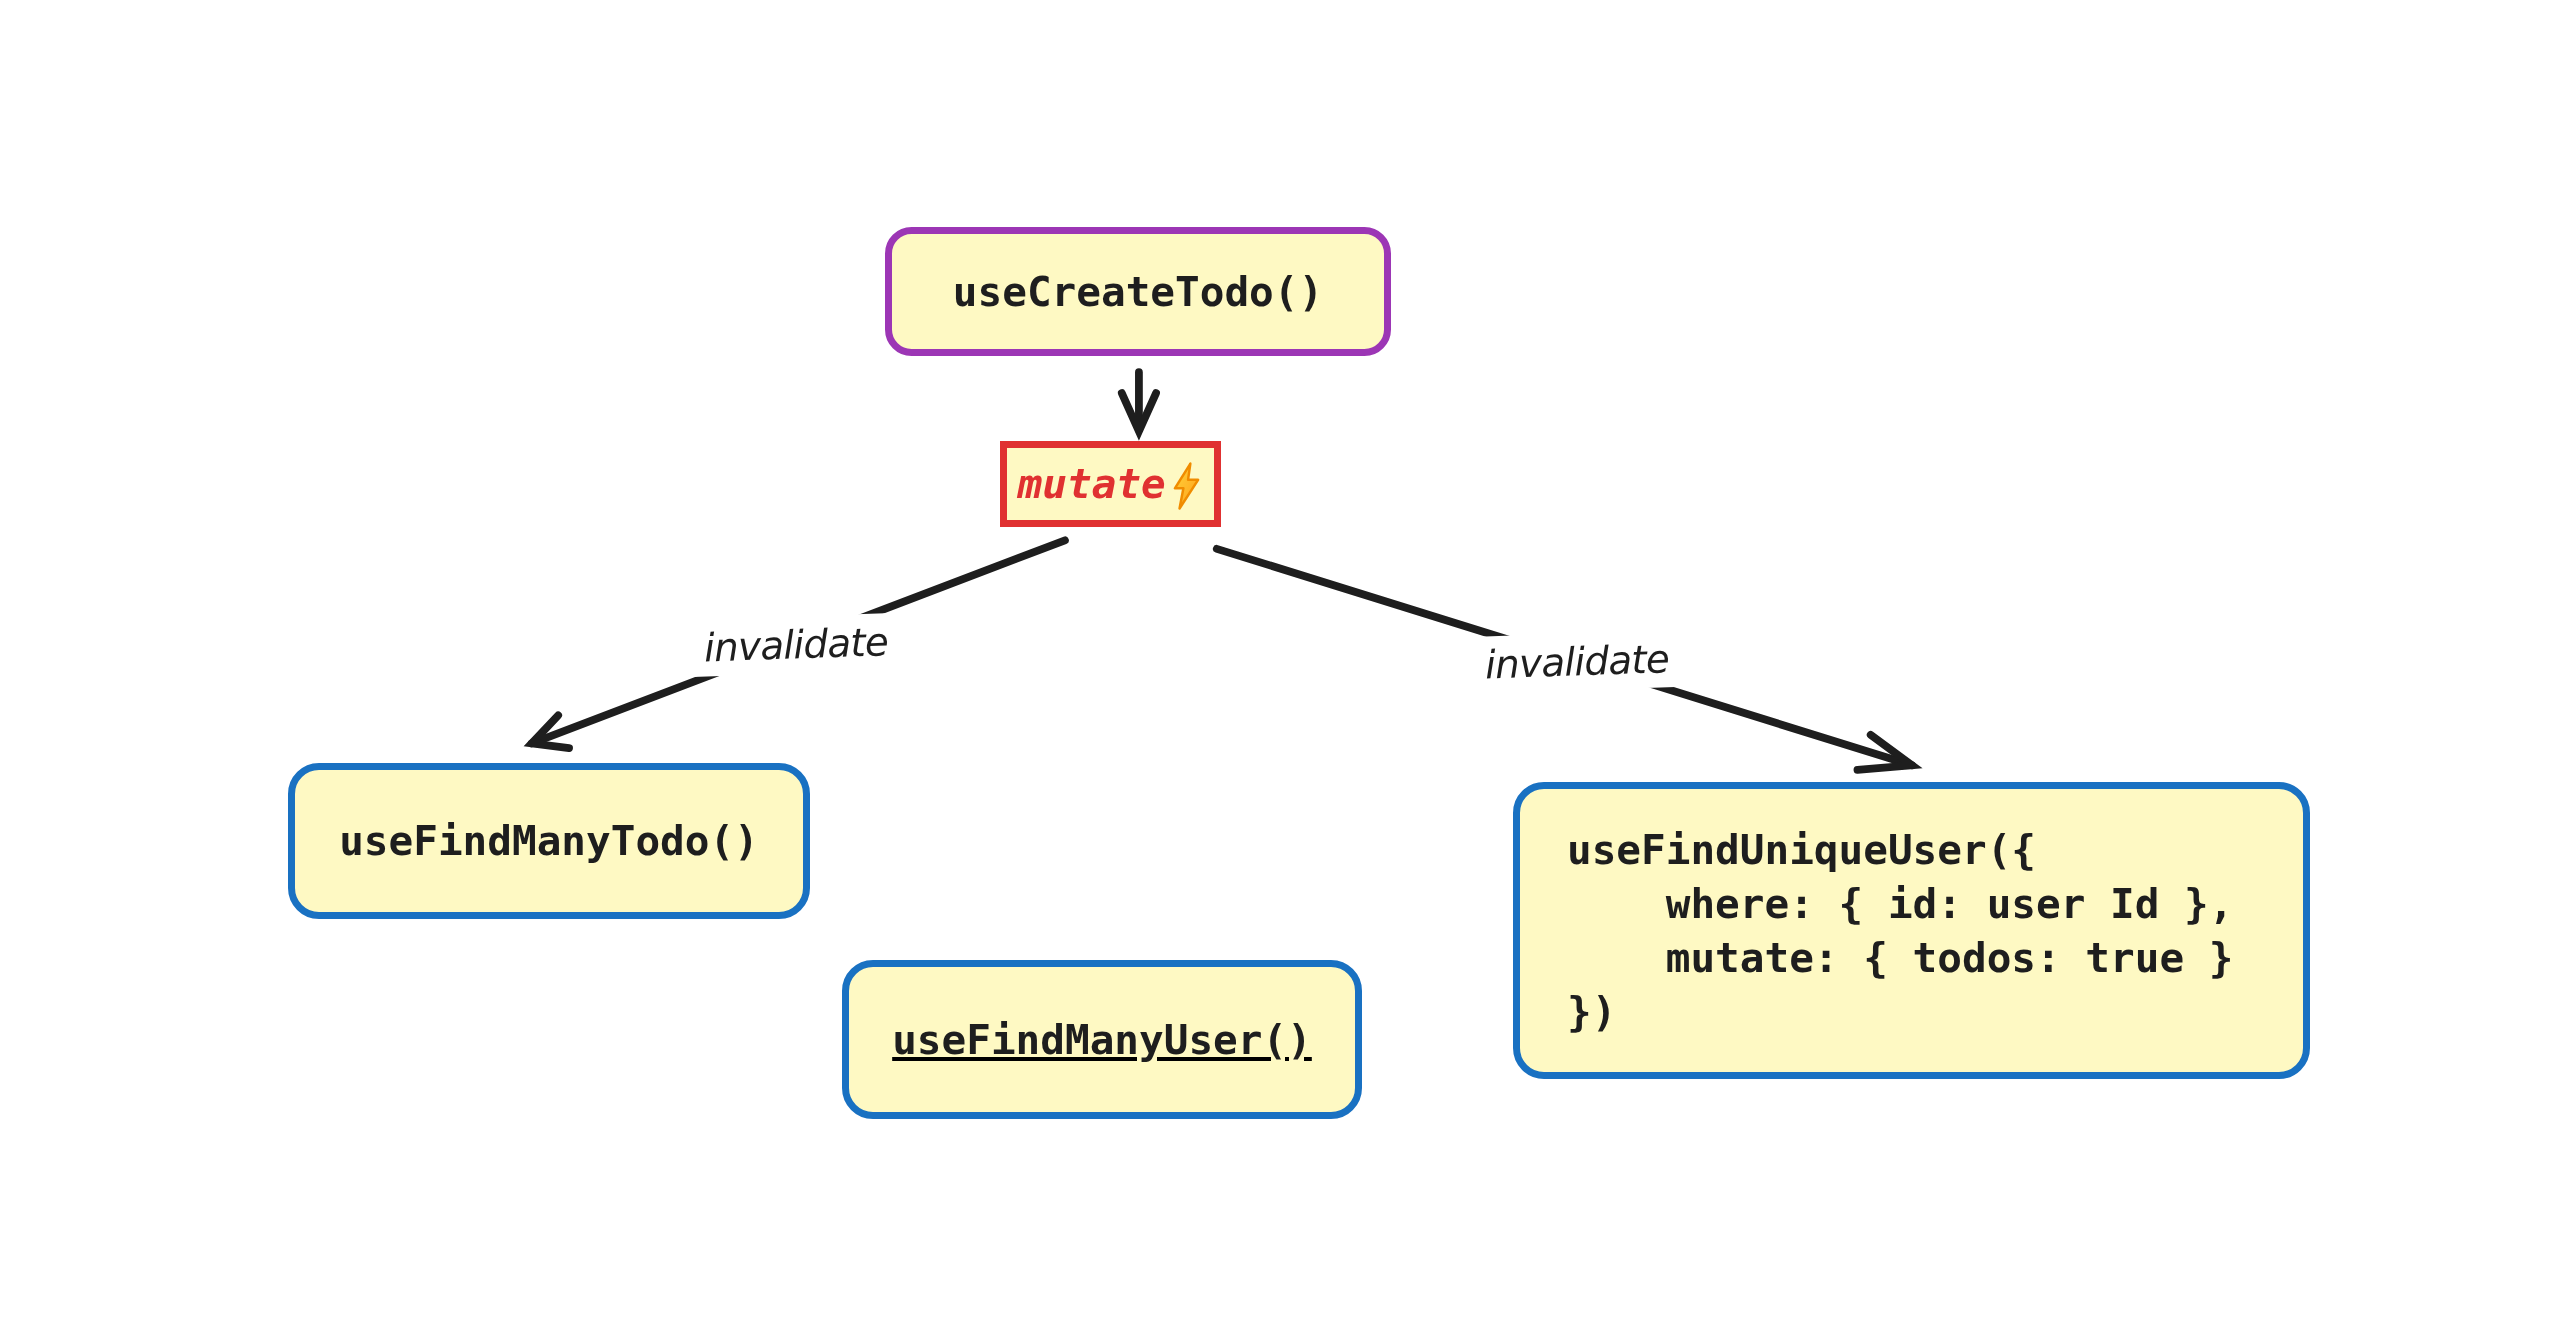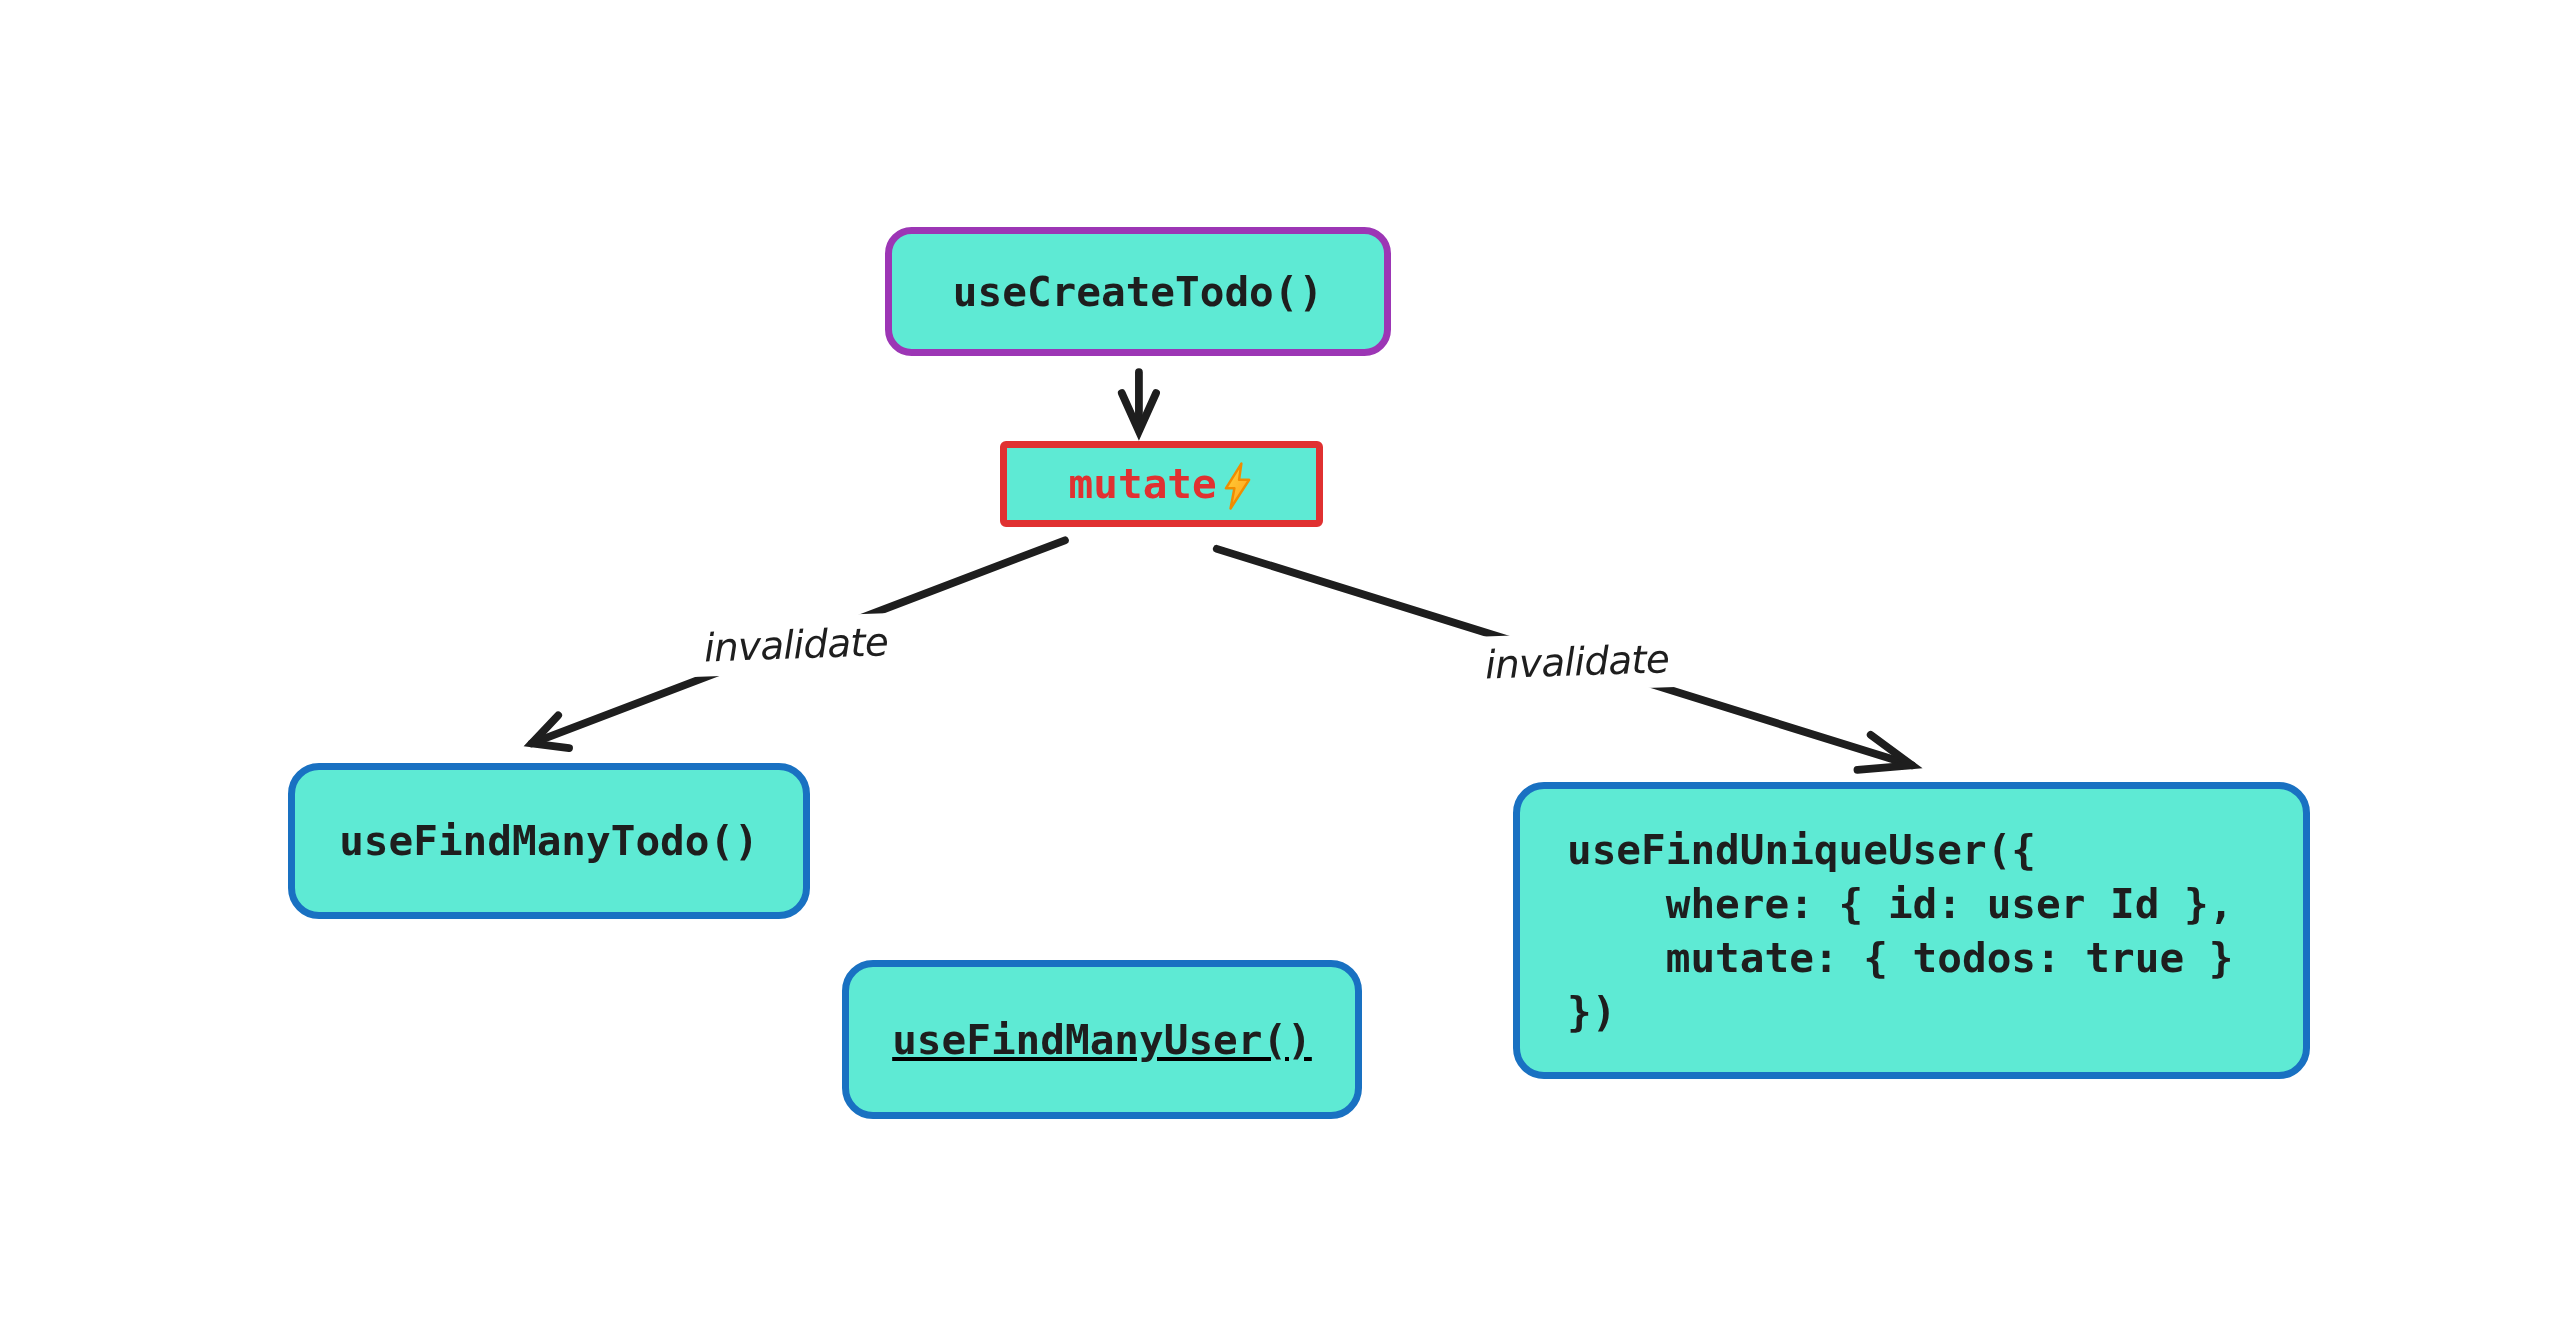--- a/index.html
+++ b/index.html
@@ -17,44 +17,45 @@
   }
   .arrows {
     position: absolute;
     left: 0; top: 0;
     width: 2576px;
     height: 1325px;
     pointer-events: none;
   }
   .node {
     position: absolute;
-    background: #5eead4;
+    background: #fef9c3;
     display: flex;
     align-items: center;
     justify-content: center;
     box-sizing: border-box;
   }
   .code {
     font-family: "DejaVu Sans Mono", "Liberation Mono", monospace;
     font-weight: bold;
     font-size: 41px;
     color: #1e1e1e;
     white-space: pre;
   }
   .node-create-todo {
     left: 885px; top: 227px;
     width: 506px; height: 129px;
     border: 7.8px solid #9c36b5;
     border-radius: 26.5px;
   }
   .node-mutate {
     left: 1000px; top: 441px;
-    width: 323px; height: 86px;
+    width: 221px; height: 86px;
     border: 7.8px solid #e03131;
-    border-radius: 6px;
+    border-radius: 0;
+    font-style: italic;
   }
   .node-mutate .code { color: #e03131; }
   .bolt-icon {
     width: 33px; height: 48px;
     margin-left: 4.7px;
     margin-top: 3.1px;
   }
   .node-find-many-todo {
     left: 288px; top: 763px;
     width: 522px; height: 156px;

